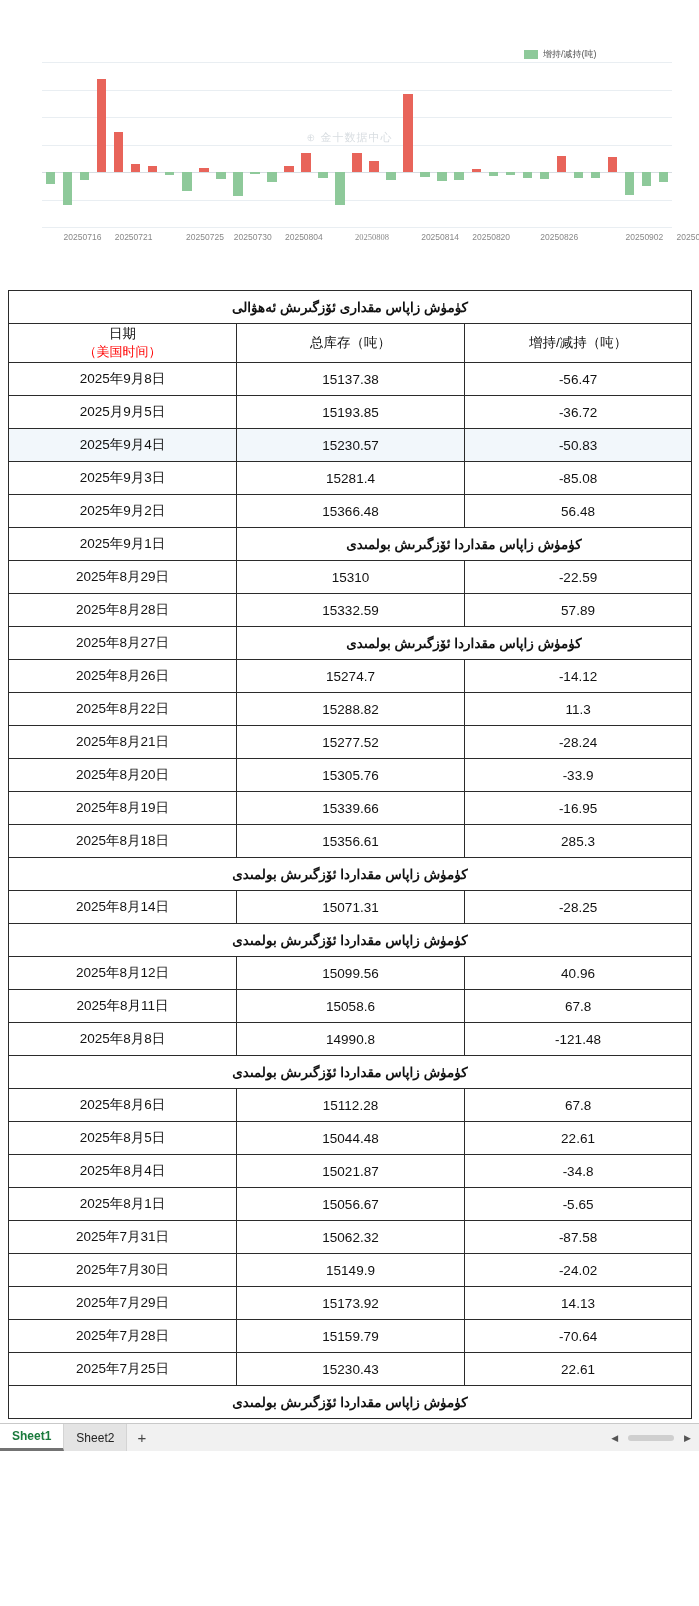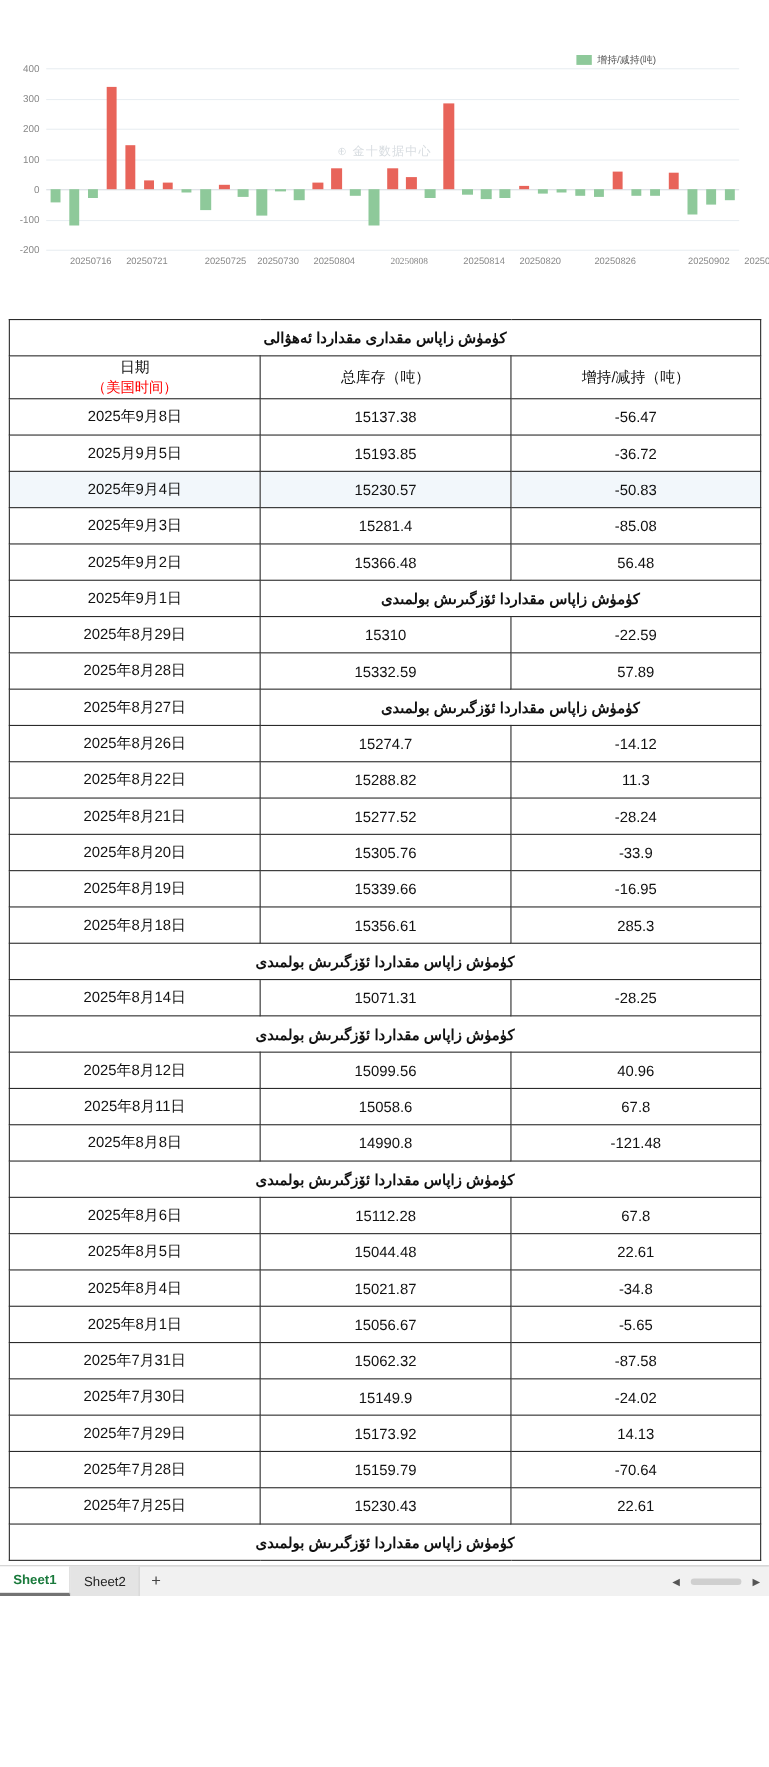--- a/index.html
+++ b/index.html
@@ -214,29 +214,20 @@
 </head>
 <body>
 
 <div class="chart-wrap">
 
   <div class="chart-legend">
     <span class="legend-swatch"></span>
     <span>增持/减持(吨)</span>
   </div>
 
-  <div class="y-axis-labels" id="yaxis">
-      <span style="top: 0px;">400</span>
-      <span style="top: 27.5px;">300</span>
-      <span style="top: 55px;">200</span>
-      <span style="top: 82.5px;">100</span>
-      <span style="top: 110px;">0</span>
-      <span style="top: 137.5px;">-100</span>
-      <span style="top: 165px;">-200</span>
-    </div>
 
   <div class="plot">
     <div id="gridlines">
         <div class="gridline" style="top: 0px;"></div>
         <div class="gridline" style="top: 27.5px;"></div>
         <div class="gridline" style="top: 55px;"></div>
         <div class="gridline" style="top: 82.5px;"></div>
         <div class="zeroline" style="top: 110px;"></div>
         <div class="gridline" style="top: 137.5px;"></div>
         <div class="gridline" style="top: 165px;"></div>
@@ -376,21 +367,21 @@
 </div>
 
 <table class="sheet">
   <colgroup>
     <col class="c-date">
       <col class="c-total">
       <col class="c-chg">
   </colgroup>
   <tbody id="sheet-body">
     <tr class="title-row">
-      <td colspan="3">كۈمۈش زاپاس مقدارى مقداردا ئەھۋالى</td>
+      <td colspan="3">كۈمۈش زاپاس مقدارى ئۆزگىرىش ئەھۋالى</td>
     </tr>
     <tr class="hdr">
       <td rowspan="2">
         <div>日期</div>
         <div class="hdr-sub">（美国时间）</div>
       </td>
       <td rowspan="2">总库存（吨）</td>
       <td rowspan="2">增持/减持（吨）</td>
     </tr>
     <tr class="hdr"></tr>

